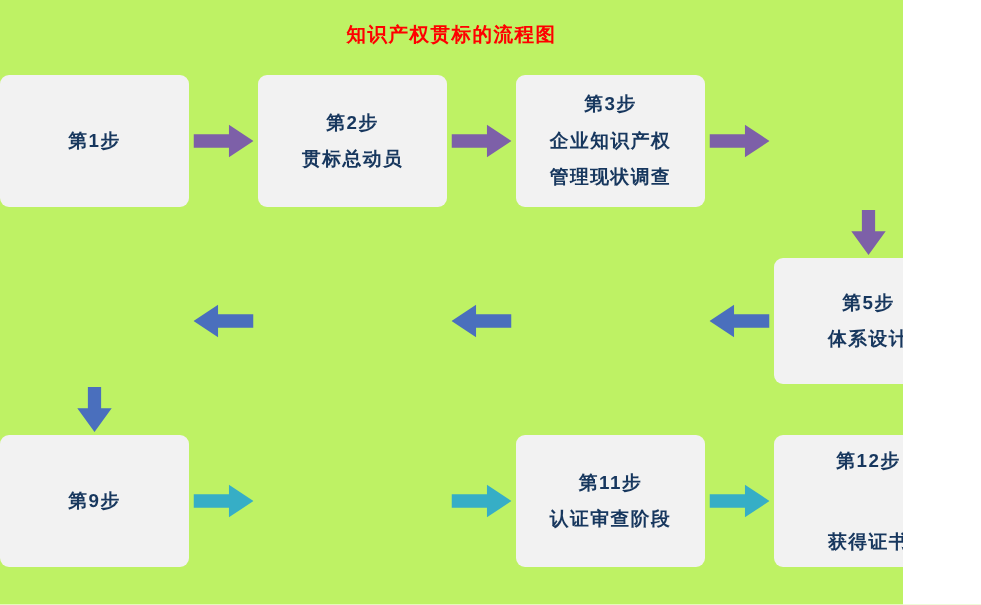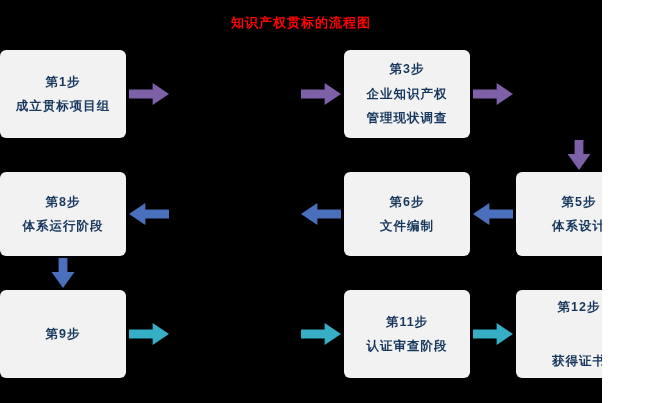--- a/index.html
+++ b/index.html
@@ -6,21 +6,21 @@
     margin: 0;
     padding: 0;
     background: #ffffff;
     font-family: "Liberation Sans", "DejaVu Sans", sans-serif;
   }
   .page {
     width: 602px;
     height: 403px;
     box-sizing: border-box;
     padding-top: 14px;
-    background: #000000;
+    background: #bef264;
     overflow: hidden;
   }
   .title {
     text-align: center;
     font-size: 13px;
     font-weight: bold;
     letter-spacing: 1px;
     margin: 0 0 18px 0;
   }
   .flow-grid {
@@ -70,26 +70,29 @@
 <body>
 
 <div class="page">
 
   <h1 class="title" style="color: rgb(255, 0, 0);">知识产权贯标的流程图</h1>
 
   <div class="flow-grid">
 
     <div class="box r1 c1" style="color: rgb(23, 55, 94); background: rgb(242, 242, 242);">
       <div class="ln">第1步</div>
-      <div class="ln">成立贯标项目组</div>
     </div>
     <div class="arrow-cell r1 c2" style="color: rgb(125, 96, 168);">
       <svg width="40" height="26" viewBox="0 0 44 26">
           <polygon fill="currentColor" points="0,8 26,8 26,1 44,13 26,25 26,18 0,18"></polygon>
         </svg>
+    </div>
+    <div class="box r1 c3" style="color: rgb(23, 55, 94); background: rgb(242, 242, 242);">
+      <div class="ln">第2步</div>
+      <div class="ln">贯标总动员</div>
     </div>
     <div class="arrow-cell r1 c4" style="color: rgb(125, 96, 168);">
       <svg width="40" height="26" viewBox="0 0 44 26">
           <polygon fill="currentColor" points="0,8 26,8 26,1 44,13 26,25 26,18 0,18"></polygon>
         </svg>
     </div>
     <div class="box r1 c5" style="color: rgb(23, 55, 94); background: rgb(242, 242, 242);">
       <div class="ln">第3步</div>
       <div class="ln">企业知识产权</div>
       <div class="ln">管理现状调查</div>
@@ -99,37 +102,29 @@
           <polygon fill="currentColor" points="0,8 26,8 26,1 44,13 26,25 26,18 0,18"></polygon>
         </svg>
     </div>
 
     <div class="arrow-cell r2 c7" style="color: rgb(125, 96, 168);">
       <svg width="24" height="30" viewBox="0 0 26 34">
           <polygon fill="currentColor" points="8,0 18,0 18,16 26,16 13,34 0,16 8,16"></polygon>
         </svg>
     </div>
 
-    <div class="box r3 c1" style="color: rgb(23, 55, 94); background: rgb(242, 242, 242);">
-      <div class="ln">第8步</div>
-      <div class="ln">体系运行阶段</div>
-    </div>
     <div class="arrow-cell r3 c2" style="color: rgb(74, 111, 189);">
       <svg width="40" height="26" viewBox="0 0 44 26">
           <polygon fill="currentColor" points="44,8 18,8 18,1 0,13 18,25 18,18 44,18"></polygon>
         </svg>
     </div>
     <div class="arrow-cell r3 c4" style="color: rgb(74, 111, 189);">
       <svg width="40" height="26" viewBox="0 0 44 26">
           <polygon fill="currentColor" points="44,8 18,8 18,1 0,13 18,25 18,18 44,18"></polygon>
         </svg>
-    </div>
-    <div class="box r3 c5" style="color: rgb(23, 55, 94); background: rgb(242, 242, 242);">
-      <div class="ln">第6步</div>
-      <div class="ln">文件编制</div>
     </div>
     <div class="arrow-cell r3 c6" style="color: rgb(74, 111, 189);">
       <svg width="40" height="26" viewBox="0 0 44 26">
           <polygon fill="currentColor" points="44,8 18,8 18,1 0,13 18,25 18,18 44,18"></polygon>
         </svg>
     </div>
     <div class="box r3 c7" style="color: rgb(23, 55, 94); background: rgb(242, 242, 242);">
       <div class="ln">第5步</div>
       <div class="ln">体系设计</div>
     </div>

